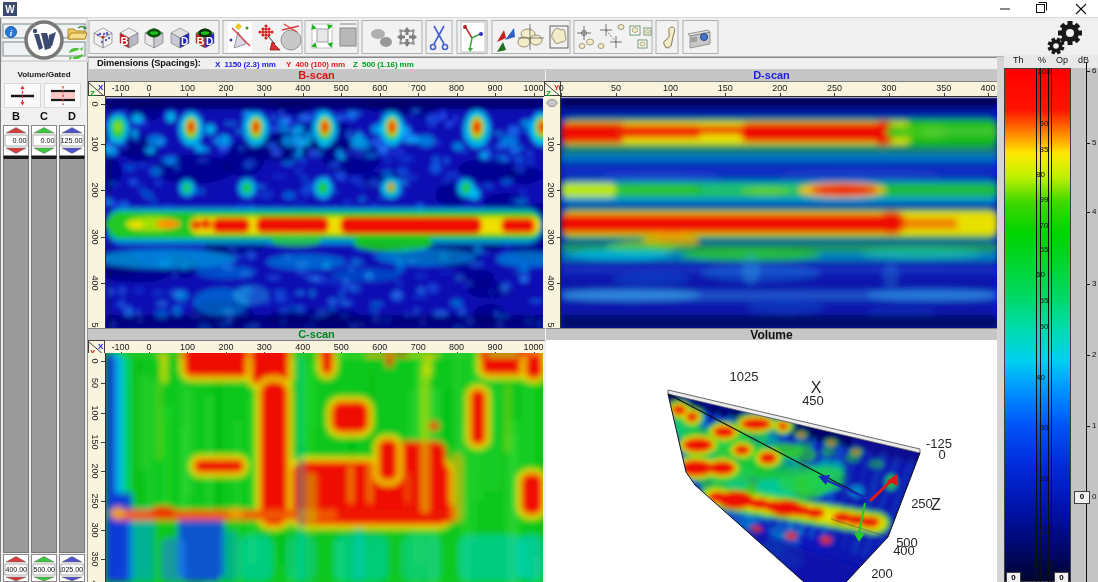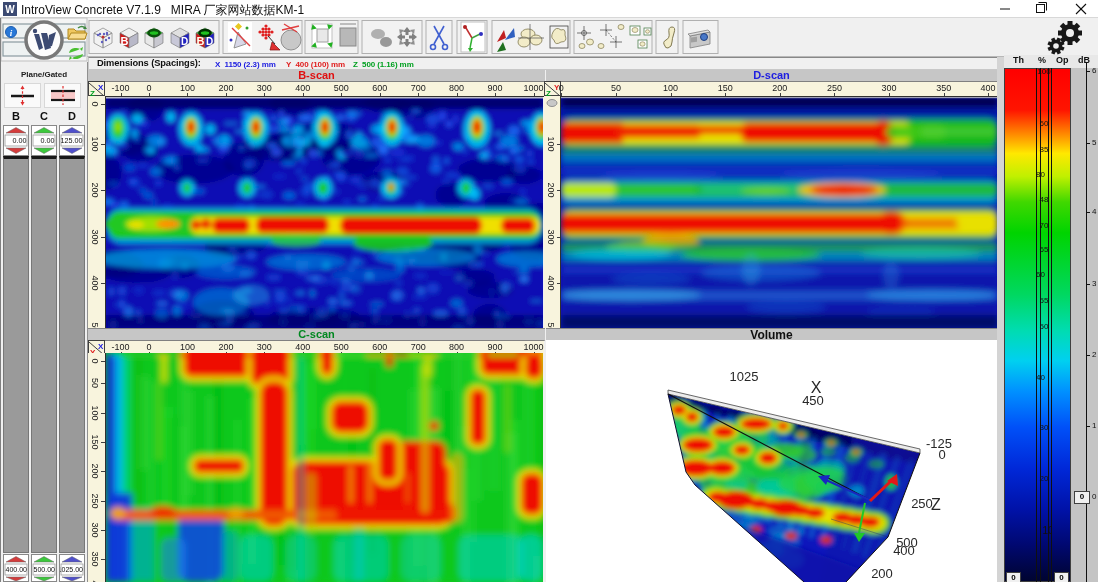--- a/index.html
+++ b/index.html
@@ -3,21 +3,20 @@
 html,body{margin:0;padding:0}
 body{width:1098px;height:582px;overflow:hidden;font-family:"Liberation Sans",sans-serif;background:#f0f0f0;position:relative}
 .abs{position:absolute}
 </style></head><body>
 
 <div class="abs" style="left:0;top:0;width:1098px;height:18px;background:#ffffff;border-bottom:1px solid #d8d8d8;box-sizing:border-box">
   <svg width="14" height="14" style="position:absolute;left:3px;top:2px">
       <rect width="14" height="14" fill="#3c4a72"></rect>
       <text x="7" y="11" font-size="10" font-weight="bold" fill="#fff" text-anchor="middle" font-family="Liberation Sans,sans-serif">W</text>
     </svg>
-  <span style="position:absolute;left:21px;top:2px;font-size:12px;color:#101010">IntroView Concrete V7.1.9&nbsp;&nbsp;&nbsp;MIRA 厂家网站数据KM-1</span>
   <svg width="120" height="18" style="position:absolute;left:978px;top:0">
       <line x1="22" y1="9" x2="32" y2="9" stroke="#101010" stroke-width="1"></line>
       <rect x="58.5" y="4.5" width="8" height="8" fill="none" stroke="#101010" stroke-width="1"></rect>
       <path d="M60.5 2.5 H68.5 V10.5" fill="none" stroke="#101010" stroke-width="1"></path>
       <line x1="98" y1="4" x2="108" y2="14" stroke="#101010" stroke-width="1.1"></line>
       <line x1="108" y1="4" x2="98" y2="14" stroke="#101010" stroke-width="1.1"></line>
     </svg>
 </div>
 
 <div class="abs" style="left:0;top:18px;width:1098px;height:39px;background:#f0f0f0;border-bottom:1px solid #b8b8b8;box-sizing:border-box"></div>
@@ -1254,37 +1253,37 @@
       <text x="390" y="170" font-size="16" fill="#282828" text-anchor="middle" font-family="Liberation Sans, sans-serif">Z</text>
       <text x="361" y="207" font-size="13" fill="#282828" text-anchor="middle" font-family="Liberation Sans, sans-serif">500</text>
       <text x="358" y="215" font-size="13" fill="#282828" text-anchor="middle" font-family="Liberation Sans, sans-serif">400</text>
       <text x="336" y="238" font-size="13" fill="#282828" text-anchor="middle" font-family="Liberation Sans, sans-serif">200</text>
     </svg></div>
 <div class="abs" style="left:997px;top:57px;width:7px;height:525px;background:#d4d4d4"></div>
 <div class="abs" style="left:544px;top:96px;width:16px;height:14px;background:#f8f4dd"><svg width="16" height="14">
       <ellipse cx="8" cy="7" rx="5" ry="3.5" fill="#c8c8c8" stroke="#909090"></ellipse>
     </svg></div>
 
-<div style="position:absolute;left:1004px;top:55px;width:94px;height:13px;background:#e8e8e8;border-bottom:1px solid #a0a0a0;font-size:9px;font-weight:bold;color:#101010">
+<div style="position:absolute;left:1004px;top:55px;width:94px;height:13px;background:#e8e8e8;border-bottom:1px solid #a0a0a0;font-size:9px;font-weight:normal;color:#101010">
 <span style="position:absolute;left:9px">Th</span>
     <span style="position:absolute;left:34px">%</span>
     <span style="position:absolute;left:52px">Op</span>
     <span style="position:absolute;left:74px">dB</span>
   </div>
 <div style="position:absolute;left:1004px;top:68px;width:67px;height:514px;background:linear-gradient(to bottom, #ff0000 0.0%, #ff1400 8.0%, #ff7800 12.0%, #ffe800 16.5%, #c0f000 21.0%, #40d800 26.0%, #00d400 32.0%, #00d860 44.0%, #00dcb0 51.0%, #00d0f0 57.0%, #0090ff 63.0%, #0050f8 70.0%, #0028d8 78.0%, #0012a8 86.0%, #000870 93.0%, #000430 100.0%);border:1px solid #404040;box-sizing:border-box"></div>
 <div style="position:absolute;left:1036px;top:68px;width:1px;height:514px;background:#101010"></div>
 <div style="position:absolute;left:1040px;top:68px;width:1px;height:514px;background:#101010"></div>
 <div style="position:absolute;left:1048px;top:68px;width:1px;height:514px;background:#101010"></div>
 <div style="position:absolute;left:1051px;top:68px;width:1px;height:514px;background:#101010"></div>
 <div style="position:absolute;left:1036px;top:68px;width:16px;height:514px;overflow:hidden">
     <div style="position:absolute;left:0;width:100%;text-align:center;top:-1px;font-size:8px;color:#101010">100</div>
     <div style="position:absolute;left:0;width:100%;text-align:center;top:51px;font-size:8px;color:#101010">60</div>
     <div style="position:absolute;left:0;width:100%;text-align:center;top:77px;font-size:8px;color:#101010">85</div>
     <div style="position:absolute;left:0;width:100%;top:102px;font-size:8px;color:#101010">80</div>
-    <div style="position:absolute;left:0;width:100%;text-align:center;top:127px;font-size:8px;color:#101010">48</div>
+    <div style="position:absolute;left:0;width:100%;text-align:center;top:127px;font-size:8px;color:#101010">99</div>
     <div style="position:absolute;left:0;width:100%;text-align:center;top:153px;font-size:8px;color:#101010">70</div>
     <div style="position:absolute;left:0;width:100%;text-align:center;top:177px;font-size:8px;color:#101010">65</div>
     <div style="position:absolute;left:0;width:100%;text-align:left;top:202px;font-size:8px;color:#101010">60</div>
     <div style="position:absolute;left:0;width:100%;text-align:center;top:228px;font-size:8px;color:#101010">55</div>
     <div style="position:absolute;left:0;width:100%;text-align:center;top:254px;font-size:8px;color:#101010">50</div>
     <div style="position:absolute;left:0;width:100%;text-align:left;top:305px;font-size:8px;color:#101010">40</div>
     <div style="position:absolute;left:0;width:100%;text-align:center;top:355px;font-size:8px;color:#101010">30</div>
     <div style="position:absolute;left:0;width:100%;text-align:center;top:406px;font-size:8px;color:#101010">20</div>
     <div style="position:absolute;left:4px;width:100%;text-align:center;top:457px;font-size:10px;color:#101010">10</div>
   </div>
@@ -1303,21 +1302,21 @@
     <div style="position:absolute;left:0;top:300px;width:4px;height:1px;background:#101010"></div>
     <div style="position:absolute;left:6px;top:366px;font-size:8px;color:#101010">1</div>
     <div style="position:absolute;left:0;top:371px;width:4px;height:1px;background:#101010"></div>
     <div style="position:absolute;left:6px;top:437px;font-size:8px;color:#101010">0</div>
     <div style="position:absolute;left:0;top:442px;width:4px;height:1px;background:#101010"></div>
   </div>
 <div style="position:absolute;left:1074px;top:491px;width:14px;height:11px;background:#f0f0f0;border:1px solid #404040;font-size:8px;font-weight:bold;text-align:center;line-height:10px">0</div>
 <div style="position:absolute;left:1006px;top:572px;width:13px;height:10px;background:#f0f0f0;border:1px solid #404040;font-size:8px;font-weight:bold;text-align:center;line-height:9px">0</div>
 <div style="position:absolute;left:1054px;top:572px;width:13px;height:10px;background:#f0f0f0;border:1px solid #404040;font-size:8px;font-weight:bold;text-align:center;line-height:9px">0</div>
 <div style="position:absolute;left:0;top:62px;width:88px;height:520px;background:#f0f0f0;border-right:1px solid #909090;box-sizing:border-box"></div>
-<div style="position:absolute;left:0;top:70px;width:88px;text-align:center;font-size:8px;font-weight:bold;color:#202020">Plane/Gated</div>
+<div style="position:absolute;left:0;top:70px;width:88px;text-align:center;font-size:8px;font-weight:bold;color:#202020">Volume/Gated</div>
 <div style="position:absolute;left:4px;top:83px;width:37px;height:25px;background:#fafafa;border:1px solid #d8d8d8;box-sizing:border-box">
 <svg width="35" height="23">
       <line x1="6" y1="12" x2="29" y2="12" stroke="#181818" stroke-width="2.5"></line>
       <line x1="17.5" y1="3" x2="17.5" y2="20" stroke="#e03030" stroke-width="1.2" stroke-dasharray="2.5 1.8"></line>
       <polygon points="15.5,5 19.5,5 17.5,1.5" fill="#e03030"></polygon>
       <polygon points="15.5,18 19.5,18 17.5,21.5" fill="#e03030"></polygon>
     </svg></div>
 <div style="position:absolute;left:44px;top:83px;width:37px;height:25px;background:#fafafa;border:1px solid #d8d8d8;box-sizing:border-box">
 <svg width="35" height="23">
       <rect x="6" y="7" width="24" height="9" fill="#f8c8c8"></rect>

